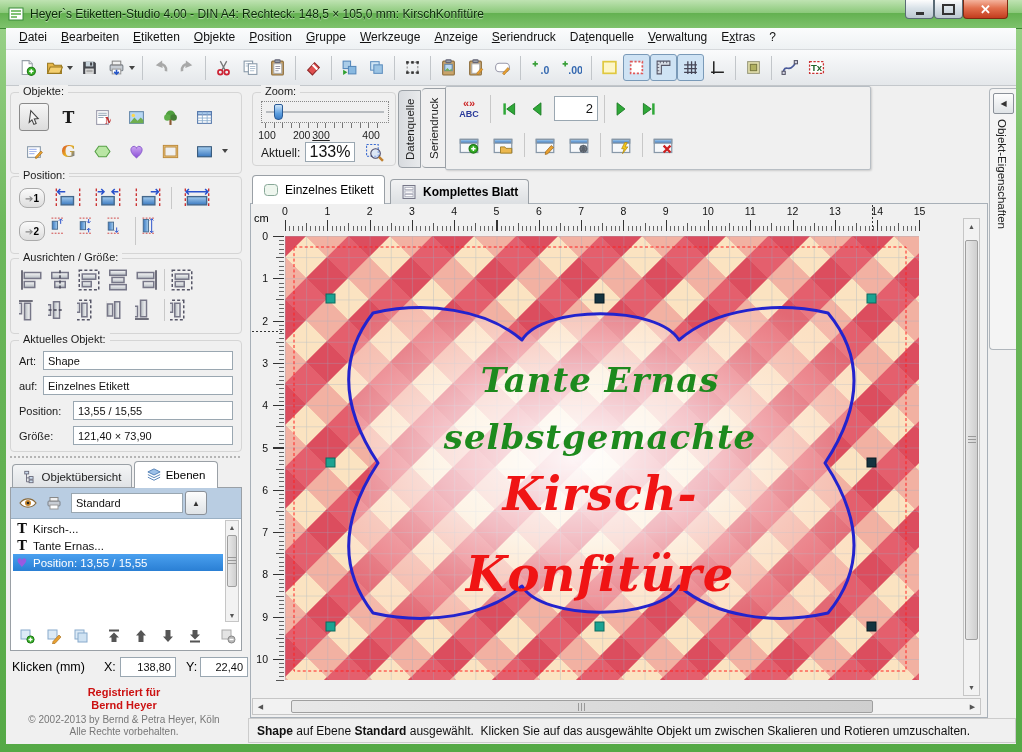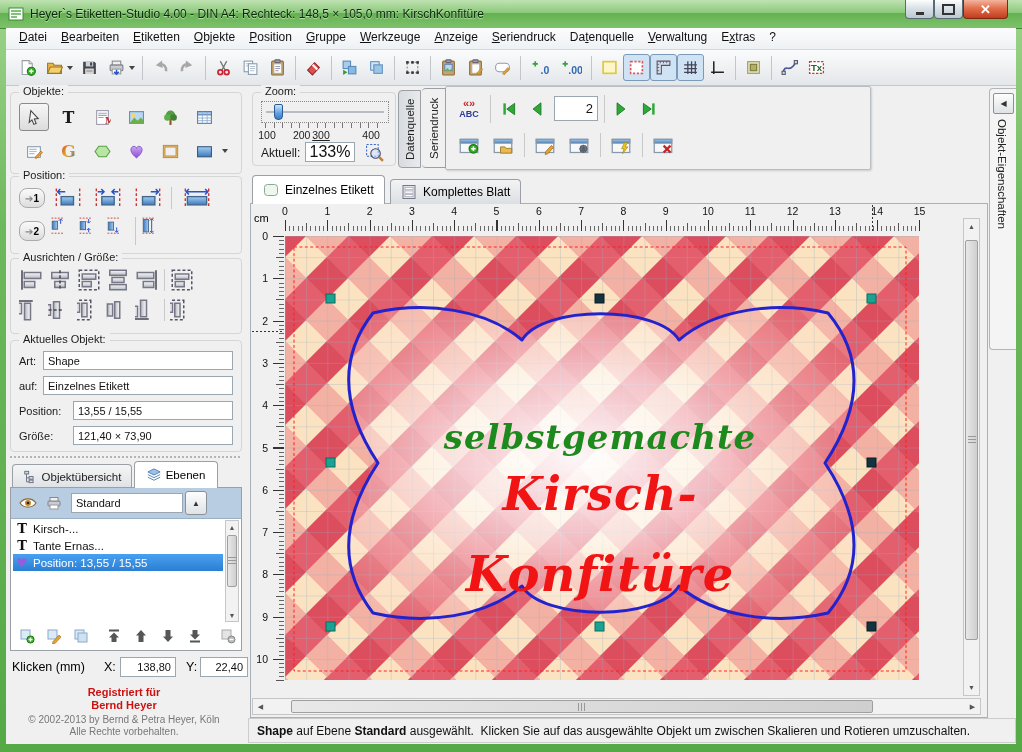--- a/index.html
+++ b/index.html
@@ -85,21 +85,21 @@
   .vtab{writing-mode:vertical-rl;transform:rotate(180deg);display:flex;align-items:center;justify-content:center;
     font-size:11.5px;color:#222;border:1px solid #9aa0a6;border-radius:0 4px 4px 0;box-sizing:border-box;}
   .vtab.inactive{background:linear-gradient(90deg,#e8eaec,#d8dbdf);}
   .vtab.active{background:#f0f0f0;border-right:none;}
   #sd-panel{background:#f0f0f0;border:1px solid #b8bec4;border-radius:2px;box-shadow:1px 1px 2px rgba(0,0,0,.15);}
 
   
   .etab{border:1px solid #9aa0a6;border-bottom:none;border-radius:4px 4px 0 0;display:flex;align-items:center;
     gap:6px;font-size:12px;padding:0 10px;box-sizing:border-box;}
   .etab.active{background:#fff;z-index:3;}
-  .etab.inactive{background:linear-gradient(180deg,#f2f3f4,#dcdfe2);z-index:1;}
+  .etab.inactive{background:linear-gradient(180deg,#f2f3f4,#dcdfe2);z-index:1;font-weight:bold;}
 
   #editor-frame{border:1px solid #a8b0b8;background:#f0f0f0;z-index:0;}
 
   
   .rnum{position:absolute;font-size:10.5px;color:#111;transform:translateX(-50%);}
   .rnum-v{position:absolute;font-size:10.5px;color:#111;right:2px;transform:translateY(-50%);}
   #hruler-ticks{background-image:
       repeating-linear-gradient(90deg,#333 0 1px,transparent 1px 42.3px),
       repeating-linear-gradient(90deg,#555 0 1px,transparent 1px 21.15px),
       repeating-linear-gradient(90deg,#666 0 1px,transparent 1px 4.23px);
@@ -1166,20 +1166,21 @@
       <rect x="310" y="61" width="9" height="9" fill="#14333f" stroke="#071c24"></rect>
       <rect x="582" y="61" width="9" height="9" fill="#1aa392" stroke="#0d6b5e"></rect>
       <rect x="41" y="225" width="9" height="9" fill="#1aa392" stroke="#0d6b5e"></rect>
       <rect x="582" y="225" width="9" height="9" fill="#14333f" stroke="#071c24"></rect>
       <rect x="41" y="389" width="9" height="9" fill="#1aa392" stroke="#0d6b5e"></rect>
       <rect x="310" y="389" width="9" height="9" fill="#1aa392" stroke="#0d6b5e"></rect>
       <rect x="582" y="389" width="9" height="9" fill="#14333f" stroke="#071c24"></rect>
     </g>
   </svg>
 
+  <div class="design-text dt-green" id="txt1" style="top: 380px; color: rgb(29, 138, 29);">Tante Ernas</div>
   <div class="design-text dt-green" id="txt2" style="top: 437px; color: rgb(29, 138, 29);">selbstgemachte</div>
   <div class="design-text dt-red" id="txt4" style="top: 574px; font-size: 48px; color: rgb(240, 20, 20);">Konfitüre</div>
   <div class="design-text dt-red" id="txt3" style="top: 494px; font-size: 46px; color: rgb(240, 20, 20);">Kirsch-</div>
 
   <div class="sb abs" style="left:963px;top:218px;width:17px;height:478px">
     <div class="sb-arrow" style="height:15px">▲</div>
     <div class="sb-thumb" style="position:absolute;left:1px;right:1px;top:21px;height:400px;display:flex;align-items:center;justify-content:center">
         <div class="grip-v"></div>
       </div>
     <div class="sb-arrow" style="position:absolute;bottom:0;width:100%;height:15px">▼</div>

